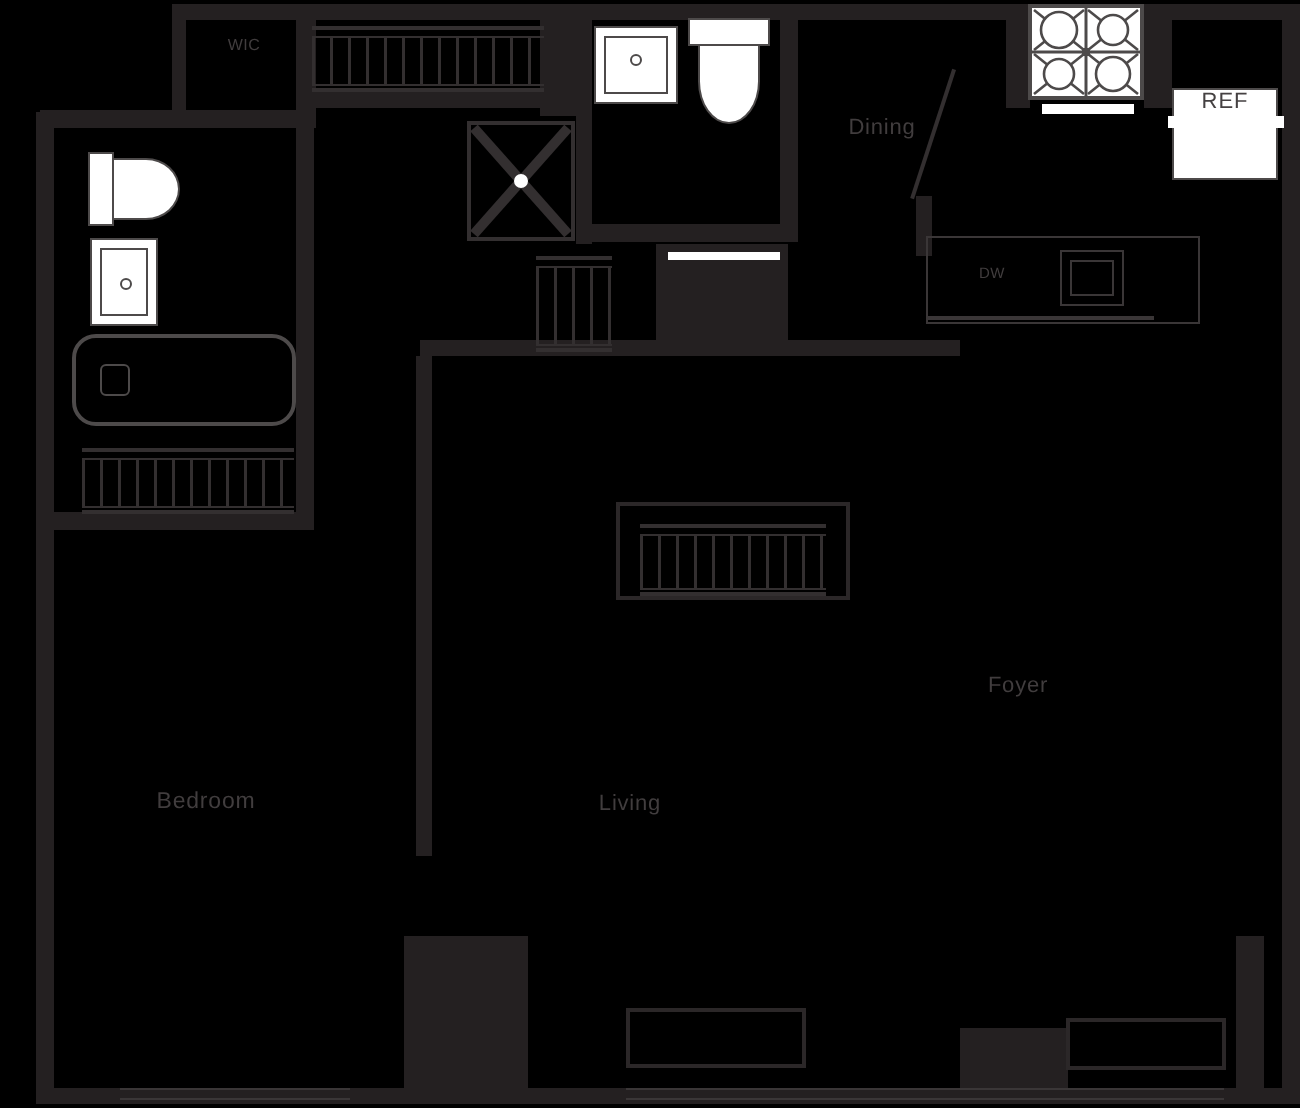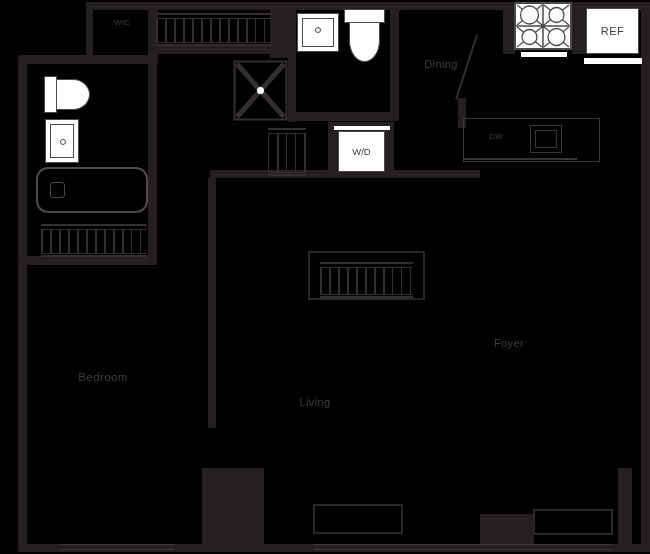--- a/index.html
+++ b/index.html
@@ -19,22 +19,23 @@
   }
   .abs{position:absolute;box-sizing:border-box;}
   .wall{position:absolute;background:var(--wall);}
   .room-label{
     position:absolute;color:var(--label);font-size:11px;letter-spacing:.4px;
     text-align:center;white-space:nowrap;
   }
   .small-label{font-size:8px;letter-spacing:.2px;}
   .whitebox{
     position:absolute;background:var(--fixfill);border:1.5px solid var(--fixstroke);
-    color:var(--boxtext);display:flex;align-items:center;justify-content:center;
+    color:var(--boxtext);display:flex;justify-content:center;
     box-sizing:border-box;
+    margin-top:36px;
   }
   .fixture{position:absolute;background:var(--fixfill);border:1.5px solid var(--fixstroke);box-sizing:border-box;}
   .outline{position:absolute;border:2px solid var(--line);box-sizing:border-box;background:transparent;}
   .grille{position:absolute;box-sizing:border-box;border-top:2px solid var(--line);border-bottom:2px solid var(--line);padding:3px 0;}
   .grille i{display:block;height:100%;border-top:1px solid var(--line);border-bottom:1px solid var(--line);
     background:repeating-linear-gradient(90deg,var(--line) 0 1.5px,transparent 1.5px 9px);}
   .winline{position:absolute;height:6px;border-top:1.5px solid var(--line2);border-bottom:1.5px solid var(--line2);box-sizing:border-box;}
   .innersq{position:absolute;inset:4px;border:1px solid var(--fixstroke);}
   .dot{position:absolute;width:6px;height:6px;border:1px solid var(--fixstroke);border-radius:50%;box-sizing:border-box;}
   .whitestrip{position:absolute;background:var(--fixfill);}
@@ -100,23 +101,20 @@
   </div>
 
   <div class="fixture" style="left:297px;top:13px;width:42px;height:39px">
     <div class="innersq"></div>
     <div class="dot" style="left:17px;top:13px"></div>
   </div>
   <div class="fixture" style="left:344px;top:9px;width:41px;height:14px"></div>
   <div class="fixture" style="left:349px;top:22px;width:31px;height:40px;border-radius:0 0 16px 16px / 0 0 55% 55%"></div>
 
   <div class="whitestrip" style="left:334px;top:126px;width:56px;height:4px"></div>
-  <div class="whitebox" style="left:338px;top:131px;width:47px;height:41px;font-size:9.5px">
-    <span>W/D</span>
-  </div>
 
   <div class="abs" style="left:514px;top:2px;width:58px;height:50px">
     <svg width="58" height="50" viewBox="0 0 58 50">
       <rect x="1" y="1" width="56" height="46" fill="#ffffff" stroke="#4d4a4a" stroke-width="2"></rect>
       <line x1="29" y1="2" x2="29" y2="46" stroke="#4d4a4a" stroke-width="1.5"></line>
       <line x1="2" y1="24" x2="56" y2="24" stroke="#4d4a4a" stroke-width="1.5"></line>
       <g stroke="#4d4a4a" stroke-width="1.3">
         <line x1="3" y1="3" x2="28" y2="23"></line>
           <line x1="28" y1="3" x2="3" y2="23"></line>
         <line x1="30" y1="3" x2="55" y2="23"></line>
@@ -151,21 +149,21 @@
   <div class="abs" style="left:463px;top:158px;width:114px;height:2px;background:var(--line2)"></div>
 
   <div class="diag" style="left:478px;top:35px;width:68px;height:2px;transform:rotate(108deg)"></div>
 
   <div class="outline" style="left:308px;top:251px;width:117px;height:49px;border-color:#2b2728"></div>
   <div class="grille" style="left:320px;top:262px;width:93px;height:36px">
       <i></i>
     </div>
 
   <div class="room-label" style="left:415px;top:58px;width:52px">Dining</div>
-  <div class="room-label" style="left:63px;top:371px;width:80px;font-size:11.5px">Bedroom</div>
+  <div class="room-label" style="left:63px;top:395px;width:80px;font-size:11.5px">Bedroom</div>
   <div class="room-label" style="left:285px;top:396px;width:60px">Living</div>
   <div class="room-label" style="left:479px;top:337px;width:60px">Foyer</div>
 
   <div class="outline" style="left:313px;top:504px;width:90px;height:30px;border-color:#2b2728"></div>
   <div class="outline" style="left:533px;top:509px;width:80px;height:26px;border-color:#2b2728"></div>
   <div class="winline" style="left:60px;top:544px;width:115px"></div>
   <div class="winline" style="left:313px;top:544px;width:299px"></div>
 
 </div>
 

